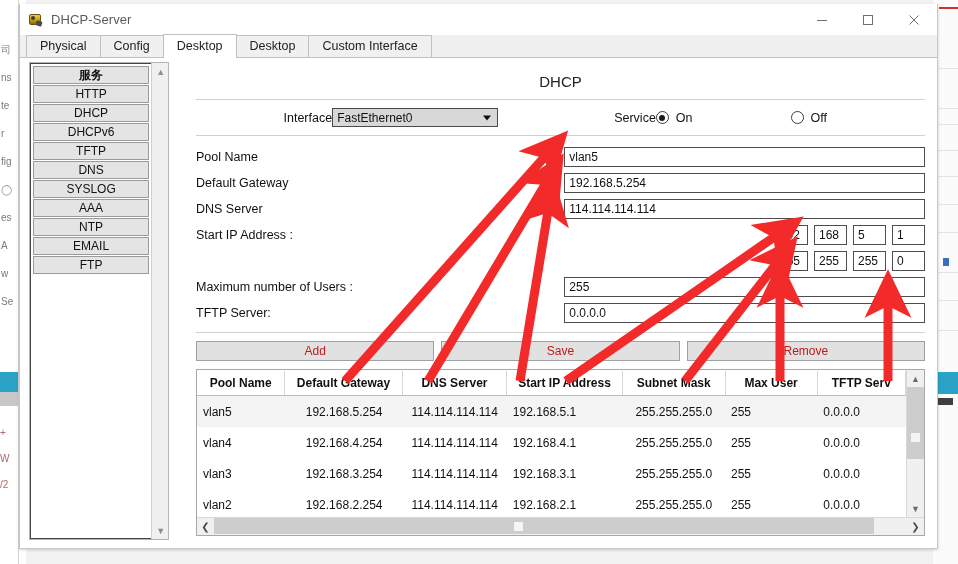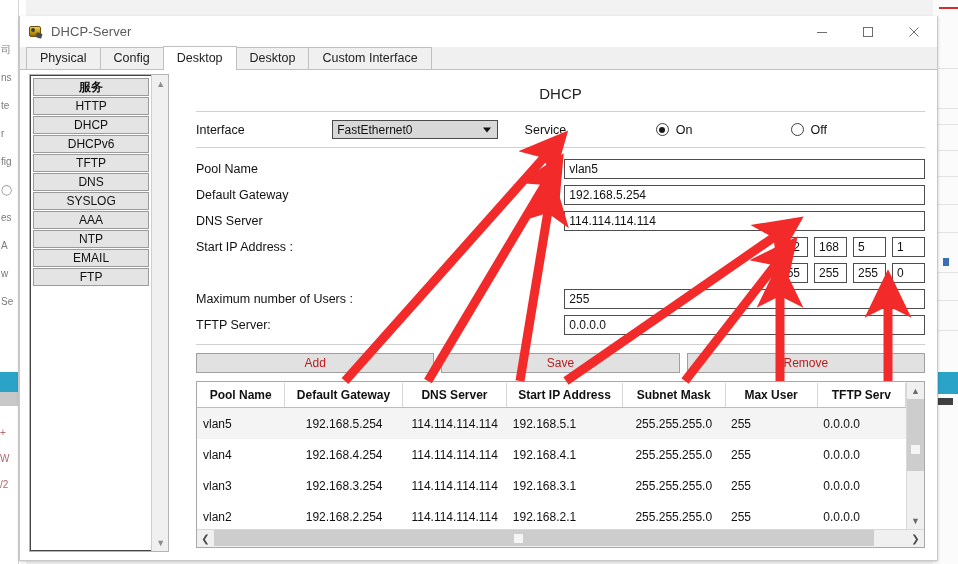--- a/index.html
+++ b/index.html
@@ -56,21 +56,21 @@
   .bg-right-blue { position: absolute; left: 10px; top: 258px; width: 6px; height: 8px; background: #3b6fb6; }
 
   .watermark {
     position: absolute; right: 8px; bottom: 16px;
     font-size: 13px; color: #dcdcdc; letter-spacing: .2px;
     white-space: nowrap; pointer-events: none;
   }
 
   
   .window {
-    position: absolute; left: 19px; top: 16px;
+    position: absolute; left: 19px; top: 4px;
     width: 919px; height: 545px;
     background: #ffffff;
     border: 1px solid #c8c8c8;
     border-top: none;
     box-shadow: 0 1px 3px rgba(0,0,0,.18);
     box-sizing: border-box;
   }
 
   .titlebar {
     position: relative;
@@ -182,20 +182,21 @@
   }
   .panel-title {
     text-align: center; font-size: 15px; color: #222;
     padding-top: 11px; padding-bottom: 9px;
   }
   .hr { height: 1px; background: #d0d0d0; }
 
   .iface-row {
     display: flex; align-items: center;
     height: 35px;
+    text-align: right;
   }
   .lbl { font-size: 12.5px; color: #111; }
   .iface-label { width: 140px; }
   .combo {
     width: 170px; height: 19px;
     background: #d8d8d8;
     border: 1px solid #4a4a4a;
     box-sizing: border-box;
     display: flex; align-items: center;
     font-size: 12px; color: #111;

